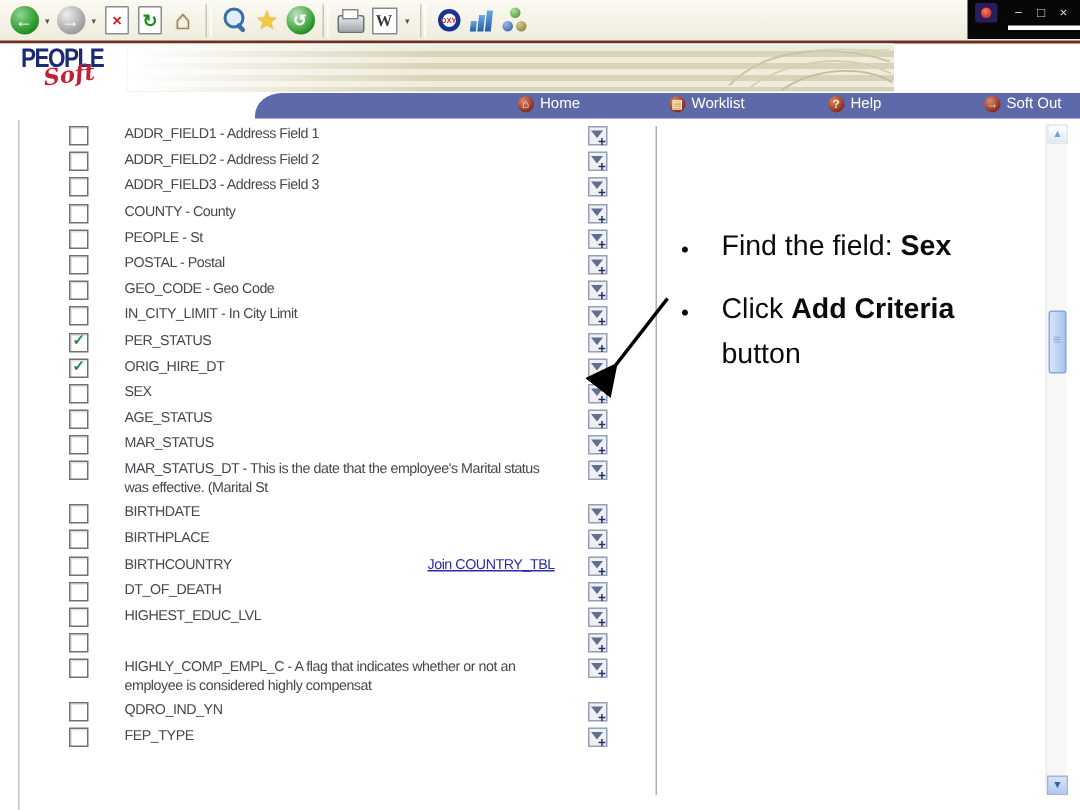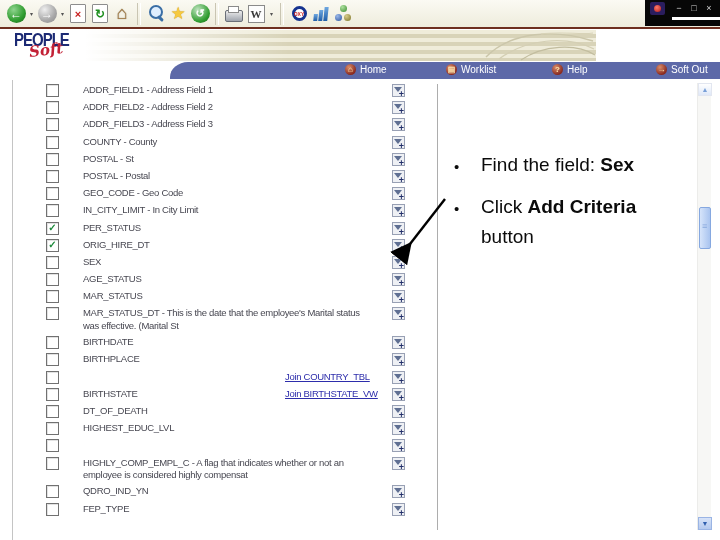--- a/index.html
+++ b/index.html
@@ -269,21 +269,21 @@
 
   <div class="row">
     <span class="cb"></span>
     <span class="lbl">COUNTY - County</span>
 
     <span class="funnel"></span>
   </div>
 
   <div class="row">
     <span class="cb"></span>
-    <span class="lbl">POSTAL - St</span>
+    <span class="lbl">PEOPLE - St</span>
 
     <span class="funnel"></span>
   </div>
 
   <div class="row">
     <span class="cb"></span>
     <span class="lbl">POSTAL - Postal</span>
 
     <span class="funnel"></span>
   </div>
@@ -353,30 +353,25 @@
 
   <div class="row">
     <span class="cb"></span>
     <span class="lbl">BIRTHPLACE</span>
 
     <span class="funnel"></span>
   </div>
 
   <div class="row">
     <span class="cb"></span>
+    <span class="lbl">BIRTHCOUNTRY</span>
     <a class="join-link">Join COUNTRY_TBL</a>
     <span class="funnel"></span>
   </div>
 
-  <div class="row">
-    <span class="cb"></span>
-    <span class="lbl">BIRTHSTATE</span>
-    <a class="join-link">Join BIRTHSTATE_VW</a>
-    <span class="funnel"></span>
-  </div>
 
   <div class="row">
     <span class="cb"></span>
     <span class="lbl">DT_OF_DEATH</span>
 
     <span class="funnel"></span>
   </div>
 
   <div class="row">
     <span class="cb"></span>

